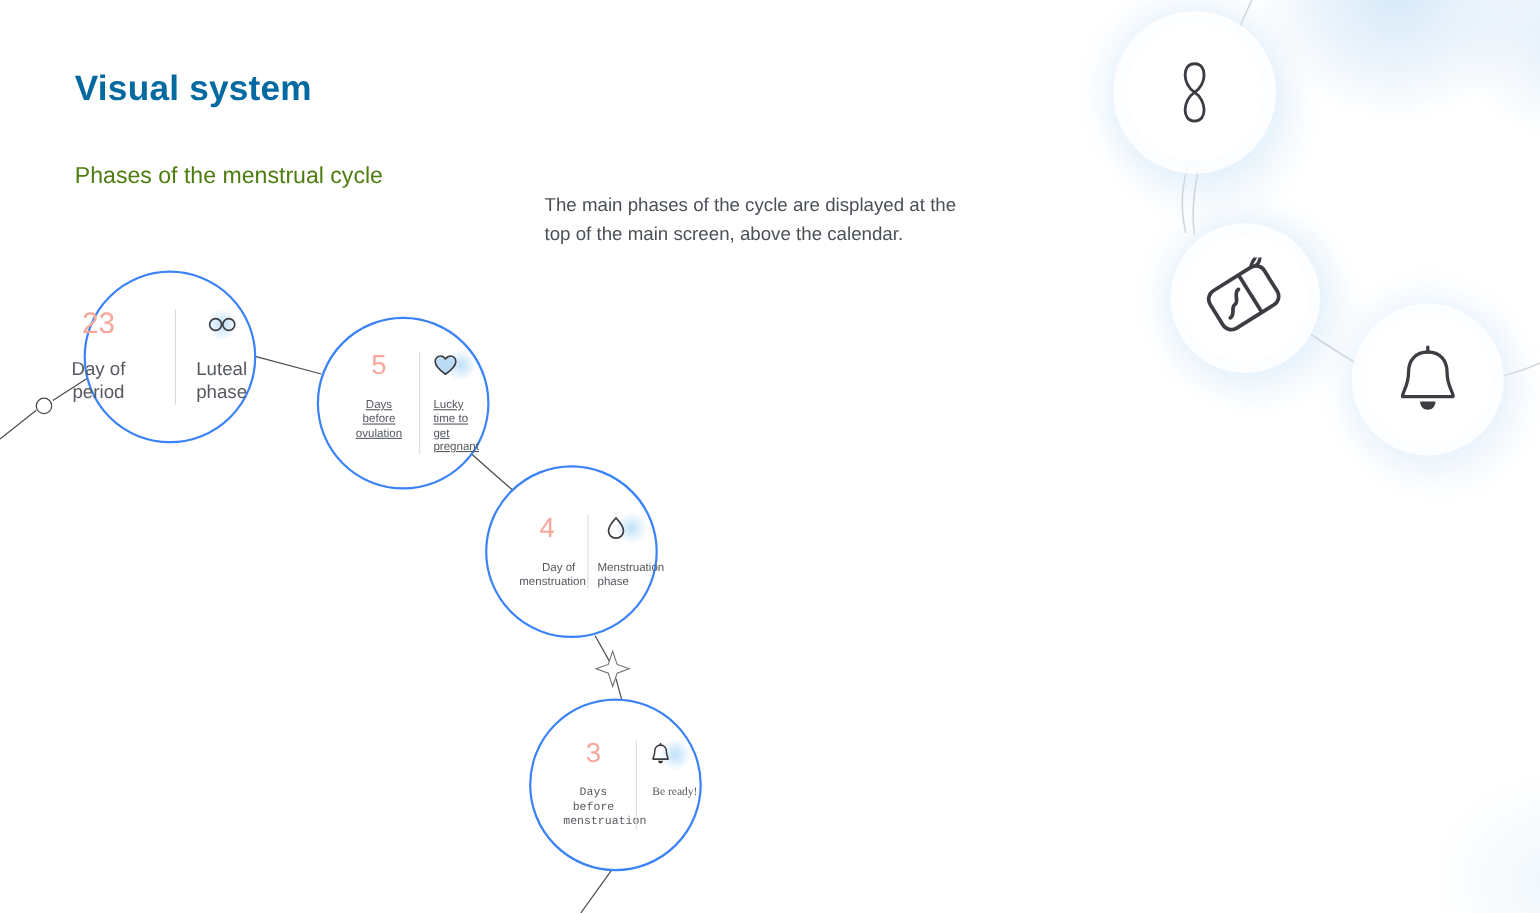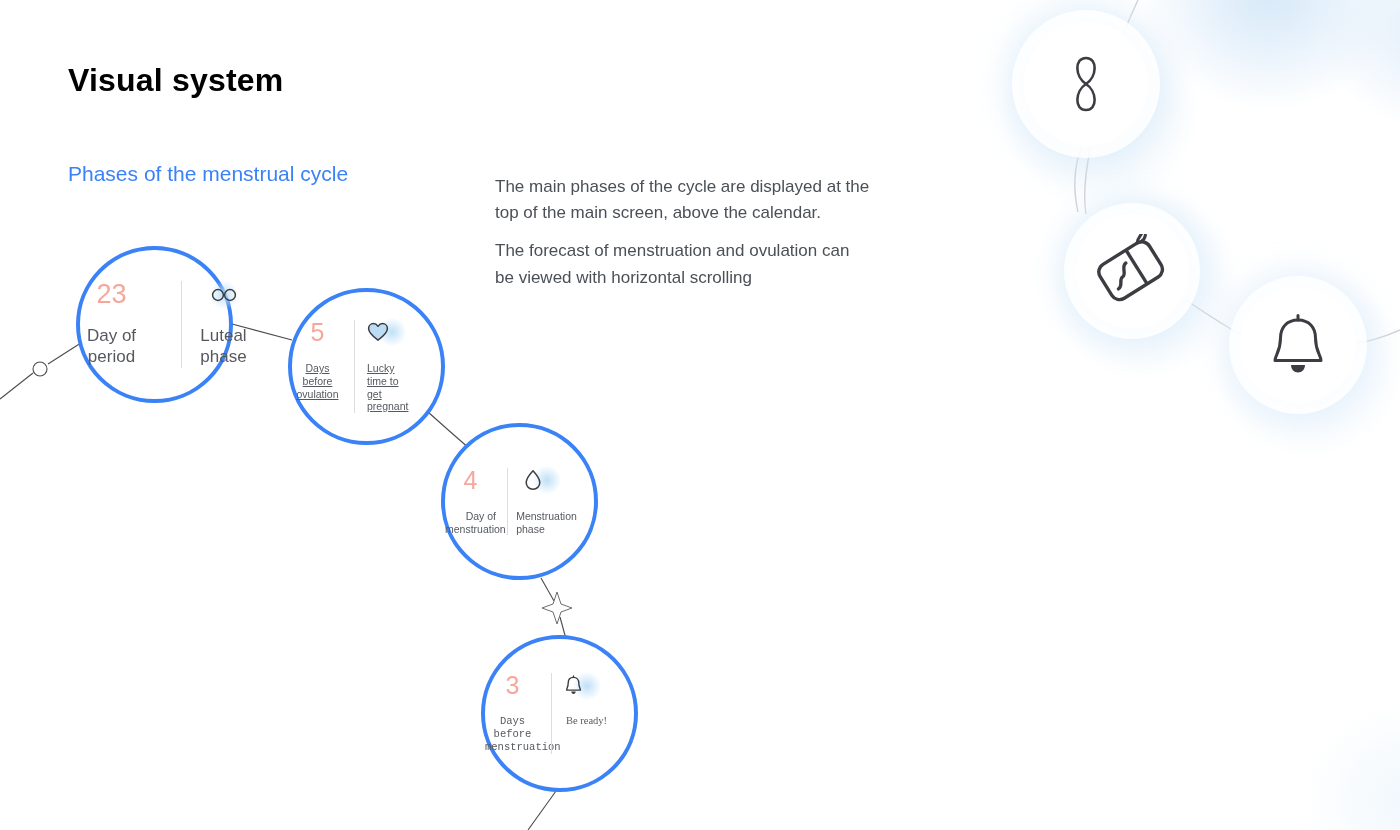--- a/index.html
+++ b/index.html
@@ -54,29 +54,29 @@
     opacity: .7;
   }
 
   
   #page-title {
     position: absolute;
     left: 68px; top: 62px;
     font-size: 32px;
     font-weight: 700;
     letter-spacing: .2px;
-    color: #000000;
+    color: #0369a1;
     white-space: nowrap;
   }
   #section-title {
     position: absolute;
-    left: 68px; top: 162px;
+    left: 68px; top: 148px;
     font-size: 21px;
     font-weight: 400;
-    color: #3b82f6;
+    color: #4d7c0f;
     white-space: nowrap;
   }
   #description {
     position: absolute;
     left: 483px; top: 162px;
     width: 400px;
     font-size: 17px;
     line-height: 26.2px;
     color: #4b5057;
   }
@@ -88,24 +88,24 @@
     left: 0; top: 0;
     width: 1400px; height: 830px;
     pointer-events: none;
   }
 
   
   .bubble {
     position: absolute;
     border-radius: 50%;
     background: #ffffff;
-    border: 4px solid #3b82f6;
+    border: 2px solid #3b82f6;
     display: flex;
     align-items: center;
-    justify-content: flex-start;
+    justify-content: flex-end;
   }
   .bubble-inner {
     display: flex;
     align-items: stretch;
     justify-content: center;
   }
   .col {
     display: flex;
     flex-direction: column;
     align-items: center;
@@ -202,21 +202,20 @@
   <div class="glow glow-b"></div>
   <div class="glow glow-c"></div>
   <div class="glow glow-d"></div>
   <div class="glow glow-e"></div>
   <div class="glow glow-f"></div>
 
   <div id="page-title">Visual system</div>
   <div id="section-title">Phases of the menstrual cycle</div>
   <div id="description">
     <p>The main phases of the cycle are displayed at the top of the main screen, above the calendar.</p>
-    <p>The forecast of menstruation and ovulation can be viewed with horizontal scrolling</p>
   </div>
 
   <svg id="connectors" viewBox="0 0 1400 830" width="1400" height="830" xmlns="http://www.w3.org/2000/svg">
     <g fill="none" stroke="#4a4b4d" stroke-width="1.1">
 
       <path d="M0 399 L33 373"></path>
       <path d="M48 364 L84 341"></path>
 
       <path d="M232 324 Q262 332 292 340"></path>
 

